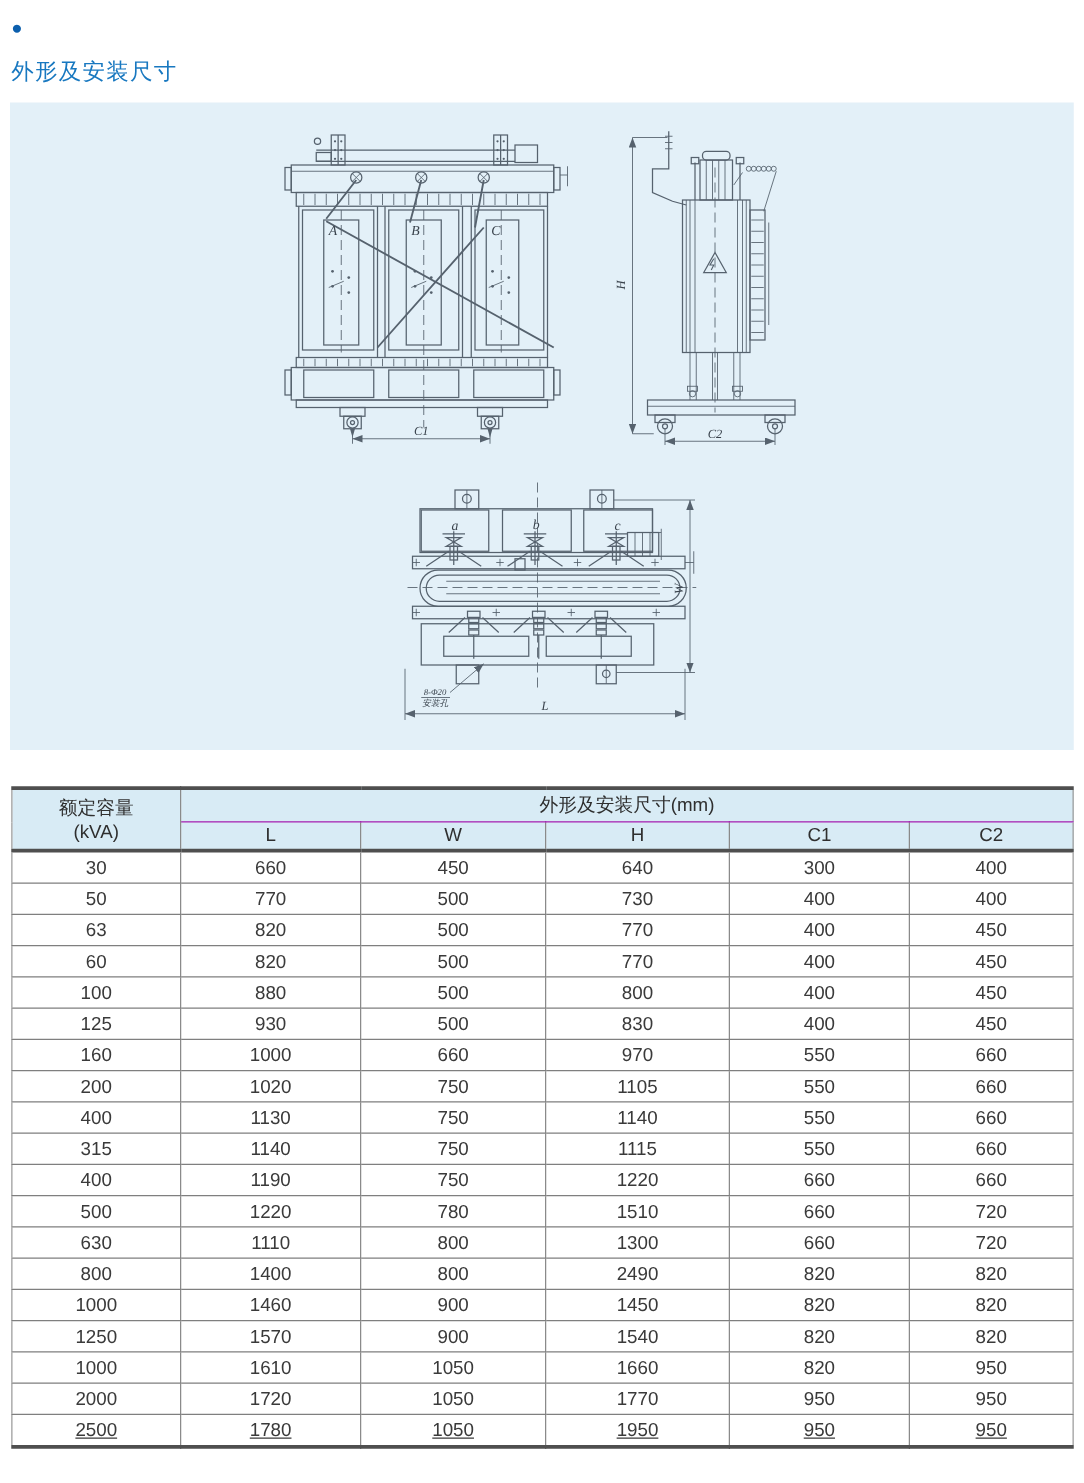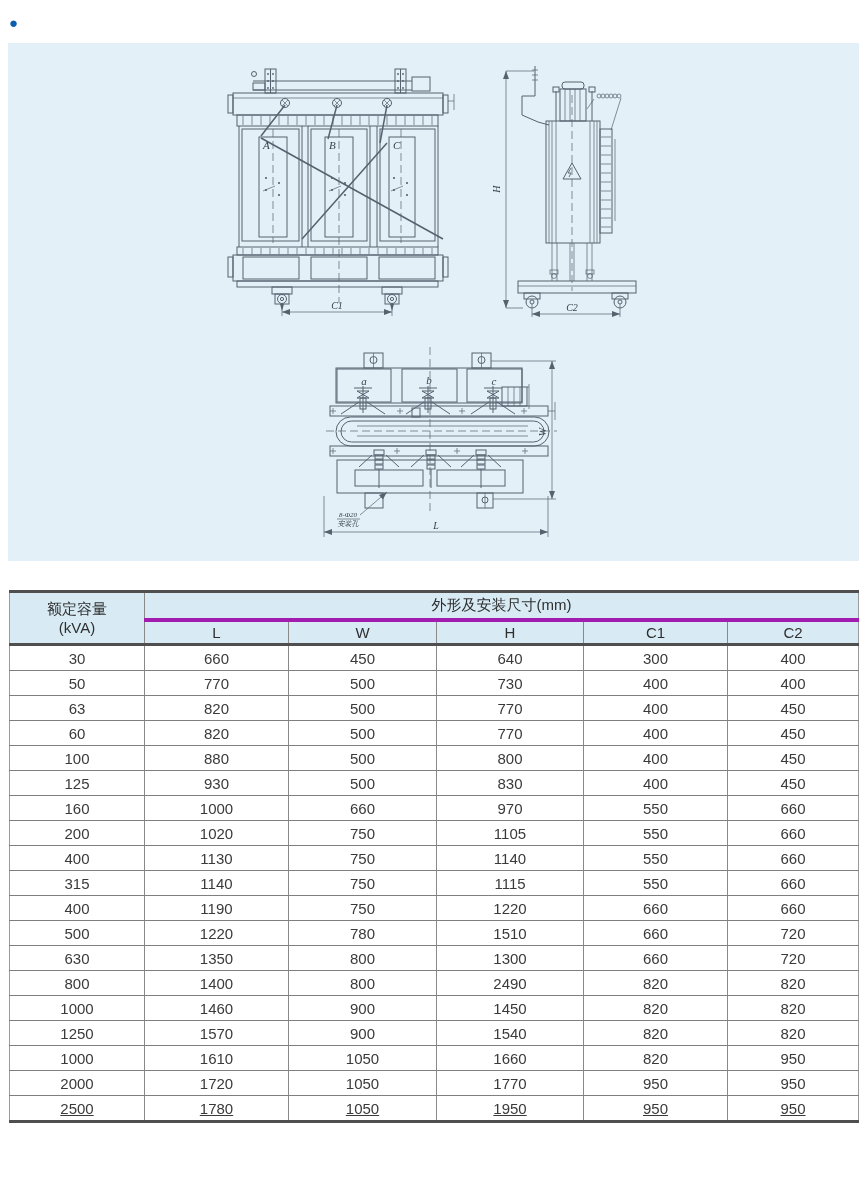--- a/index.html
+++ b/index.html
@@ -24,21 +24,21 @@
   table.dims col.c0 { width:135px; }
   table.dims col.c1 { width:144px; }
   table.dims col.c2 { width:148px; }
   table.dims col.c3 { width:147px; }
   table.dims col.c4 { width:144px; }
   table.dims col.c5 { width:131px; }
   table.dims th {
     background:#d8ebf5; font-weight:normal; color:#2f2f2f; text-align:center;
   }
   th.cap-h { border-right:1px solid #8a8a8a; border-bottom:3px solid #4f4f4f; line-height:19px; }
-  th.dims-h { height:23px; border-bottom:4px solid #a21caf; }
+  th.dims-h { height:23px; border-bottom:1px solid #a21caf; }
   tr.sub th { height:19px; border-right:1px solid #8a8a8a; border-bottom:3px solid #4f4f4f; }
   tr.sub th:last-child { border-right:none; }
   table.dims td {
     height:24px; text-align:center; border-bottom:1px solid #7f7f7f;
     border-right:1px solid #8a8a8a; background:#ffffff; padding:0;
   }
   table.dims td:last-child { border-right:none; }
   table.dims tbody tr:last-child td { border-bottom:none;text-decoration:underline; }
 
   
@@ -52,20 +52,21 @@
   text.note { font:italic 7px "Liberation Serif", serif; fill:#39424c; stroke:none; }
 </style>
 </head>
 <body>
 
 <div class="page">
 
   <div class="title-row">
     <span class="bullet">●</span>
   </div>
+  <div class="subtitle">外形及安装尺寸</div>
 
   <div class="panel">
     <svg width="850" height="518" viewBox="8 100 850 518">
       <defs>
         <marker id="arr" markerWidth="9" markerHeight="7" refX="8" refY="3" orient="auto-start-reverse" markerUnits="userSpaceOnUse">
           <path d="M0,0 L8,3 L0,6 Z" fill="#56626e"></path>
         </marker>
       </defs>
 
       <g class="draw">
@@ -430,21 +431,21 @@
         <tr>
           <td>500</td>
           <td>1220</td>
           <td>780</td>
           <td>1510</td>
           <td>660</td>
           <td>720</td>
         </tr>
         <tr>
           <td>630</td>
-          <td>1350</td>
+          <td>1110</td>
           <td>800</td>
           <td>1300</td>
           <td>660</td>
           <td>720</td>
         </tr>
         <tr>
           <td>800</td>
           <td>1400</td>
           <td>800</td>
           <td>2490</td>

